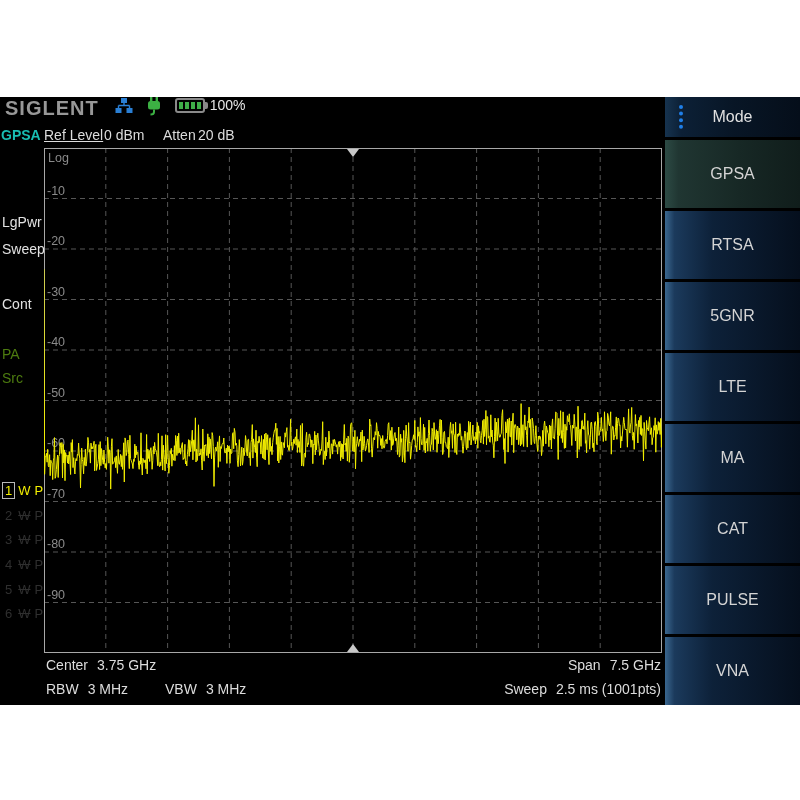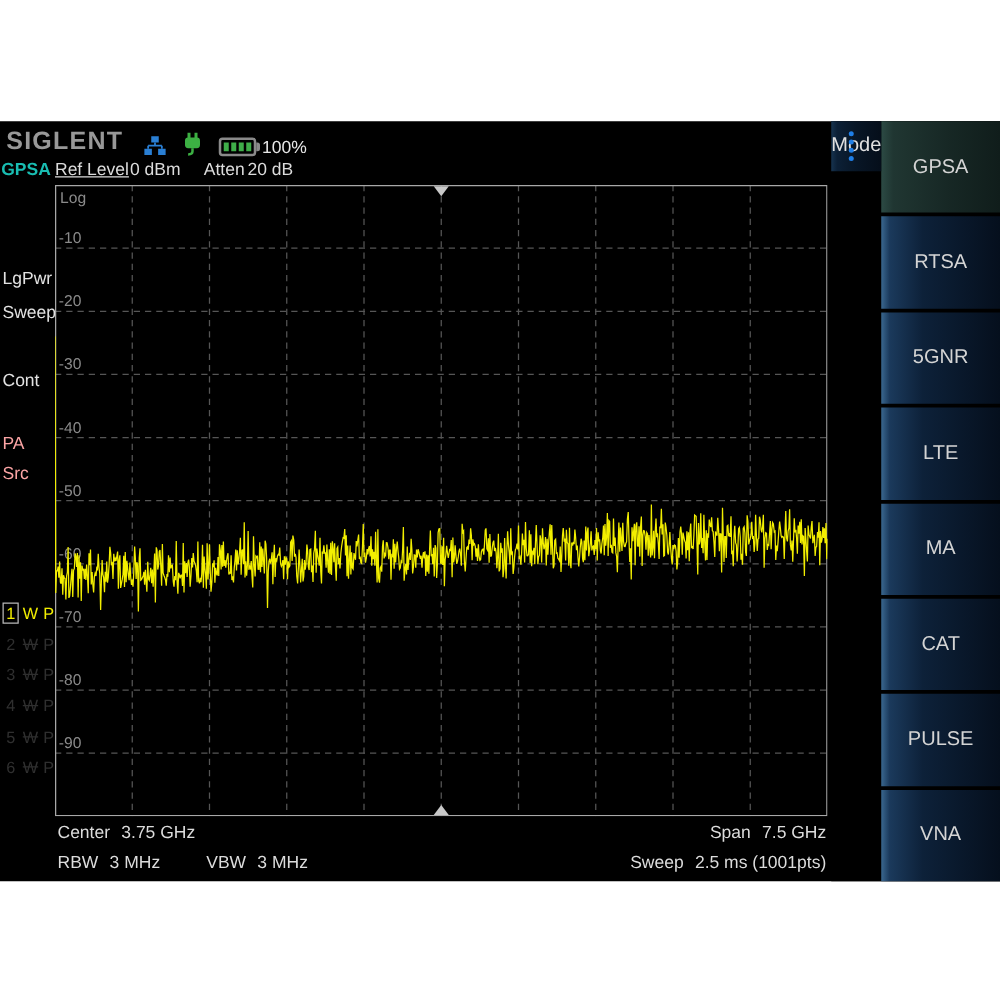--- a/index.html
+++ b/index.html
@@ -1,41 +1,41 @@
 <!DOCTYPE html>
 <html><head>
 <meta charset="utf-8">
 <style>
   html,body{margin:0;padding:0;}
   .page{position:relative;width:800px;height:800px;background:#ffffff;overflow:hidden;
         font-family:"Liberation Sans",sans-serif;}
   .screen{position:absolute;left:0;top:97px;width:800px;height:608px;background:#000;}
 
   
-  .status-bar{position:absolute;left:0;top:0;width:660px;height:28px;display:flex;align-items:flex-end;}
+  .status-bar{position:absolute;left:0;top:0;width:660px;height:28px;display:flex;align-items:flex-start;}
   .logo{margin-left:5px;font-weight:bold;font-size:20px;color:#989898;letter-spacing:1px;}
   .st-icon{display:inline-flex;align-items:center;}
   .net-icon{margin-left:16px;}
   .plug-icon{margin-left:13px;}
   .battery{margin-left:13px;display:inline-flex;align-items:center;}
   .bat-body{width:30px;height:15px;border:2px solid #8a8a8a;border-radius:3px;box-sizing:border-box;
             display:flex;gap:2px;padding:2px;background:#000;}
   .bat-body i{flex:1;background:#3fae49;}
   .bat-nub{width:3px;height:7px;background:#8a8a8a;border-radius:0 2px 2px 0;}
   .bat-text{margin-left:2px;font-size:14px;color:#e6e6e6;}
 
   
   .ref-row{position:absolute;top:30px;left:0;height:18px;font-size:14px;color:#dcdcdc;width:660px;}
   .ref-row span{position:absolute;white-space:nowrap;}
   .mode-tag{left:1px;color:#19bdb2;font-weight:bold;}
   .ref-label{left:44px;text-decoration:underline;} .ref-value{left:104px;} .atten-label{left:163px;text-align:center;} .atten-value{left:198px;}
 
   
   .lp-label{position:absolute;left:2px;font-size:14px;color:#e2e2e2;white-space:nowrap;}
-  .lp-label.dim{color:#fca5a5;}
+  .lp-label.dim{color:#4d7c0f;}
   .trace-row{position:absolute;left:2px;font-size:13px;font-weight:normal;white-space:nowrap;}
   .trace-row span{display:inline-block;}
   .tr-num{border:1px solid transparent;padding:0 2px;margin-right:3px;}
   .tr-mode{margin-right:4px;}
   .trace-row.active{color:#f2ee00;}
   .trace-row.active .tr-num{border-color:#b8b8b8;}
   .trace-row.dim{color:#2f2f2f;}
   .trace-row.dim .tr-mode{text-decoration:line-through;}
 
   
@@ -43,21 +43,21 @@
   .chart svg{display:block;}
 
   
   .foot{position:absolute;font-size:14px;color:#dcdcdc;white-space:nowrap;}
   .f-center{top:560px;left:46px;} .f-span{top:560px;right:139px;}
   .f-rbw{top:584px;left:46px;} .f-vbw{top:584px;left:165px;text-align:center;} .f-sweep{top:584px;right:139px;}
   .foot .lbl{margin-right:9px;}
 
   
   .sidebar{position:absolute;left:665px;top:97px;width:135px;height:608px;background:#000;
-           display:flex;flex-direction:row;}
+           display:flex;flex-direction:column;}
   .sb-header{height:40px;flex:0 0 40px;margin-bottom:3px;position:relative;display:flex;
              align-items:center;justify-content:center;font-size:16px;color:#e0e0e0;
              background:linear-gradient(90deg,#16334f 0%,#0c2036 12%,#081626 50%,#050e1a 100%);}
   .dots-icon{position:absolute;left:13px;top:50%;transform:translateY(-50%);line-height:0;}
   .sb-buttons{flex:1;display:flex;flex-direction:column;gap:3px;}
   .sb-btn{flex:1;display:flex;align-items:center;justify-content:center;font-size:16px;color:#d4d4d4;
           background:linear-gradient(90deg,#3a678f 0%,#1b3a5c 7%,#0d2139 35%,#050f1d 100%);}
   .sb-btn.active{background:linear-gradient(90deg,#2c4a44 0%,#203632 10%,#172825 55%,#101d1b 100%);}
 </style>
 </head>

